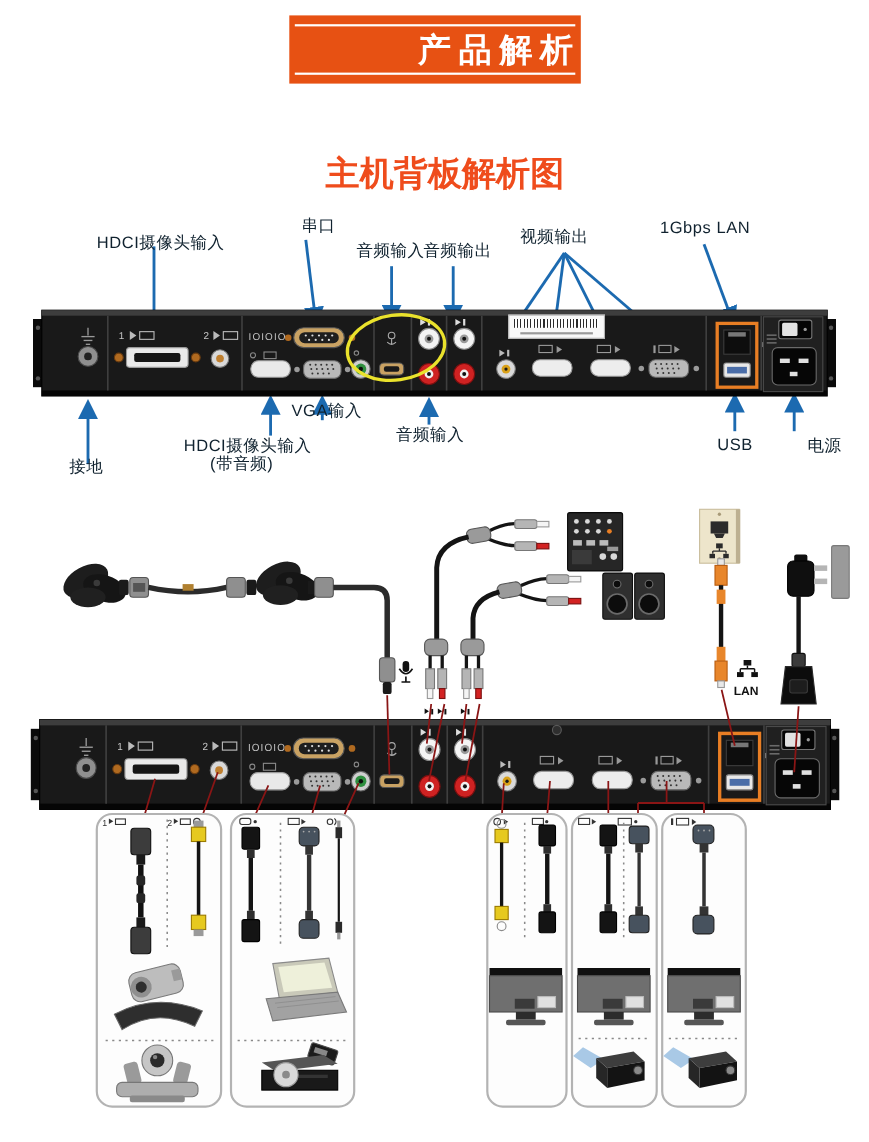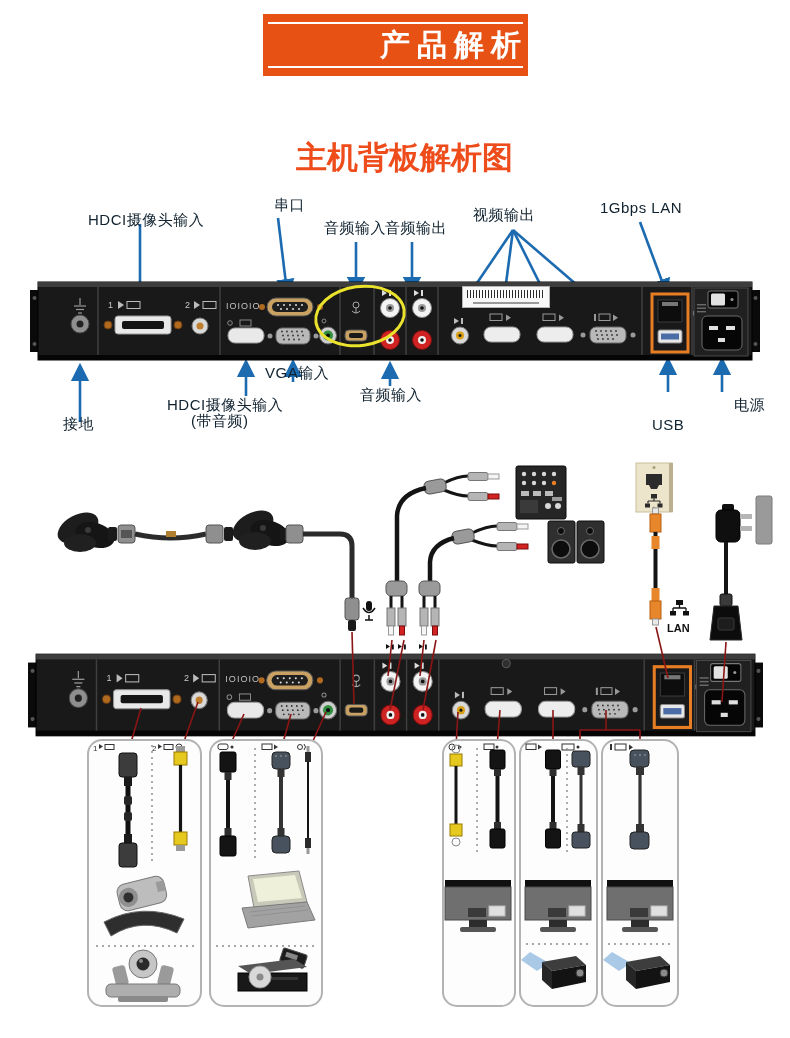--- a/index.html
+++ b/index.html
@@ -263,21 +263,21 @@
   <div class="lbl" style="left:274px;top:196px">串口</div>
   <div class="lbl" style="left:324px;top:219px">音频输入</div>
   <div class="lbl" style="left:385px;top:219px">音频输出</div>
   <div class="lbl" style="left:473px;top:206px">视频输出</div>
   <div class="lbl" style="left:600px;top:199px">1Gbps LAN</div>
   <div class="lbl" style="left:63px;top:415px">接地</div>
   <div class="lbl" style="left:167px;top:396px">HDCI摄像头输入</div>
   <div class="lbl" style="left:191px;top:412px">(带音频)</div>
   <div class="lbl" style="left:265px;top:364px">VGA输入</div>
   <div class="lbl" style="left:360px;top:386px">音频输入</div>
-  <div class="lbl" style="left:652px;top:416px">USB</div>
+  <div class="lbl" style="left:652px;top:396px">USB</div>
   <div class="lbl" style="left:734px;top:396px">电源</div>
 
   <svg class="abs" style="left:30px;top:278px" width="730" height="86" viewBox="0 0 730 86">
     <use href="#panelg"></use>
   </svg>
   <div class="sticker"></div>
   <div class="hl-ellipse"></div>
 
   <svg class="abs" style="left:28px;top:650px" width="735" height="90" viewBox="0 0 730 86" preserveAspectRatio="none">
     <use href="#panelg"></use>

